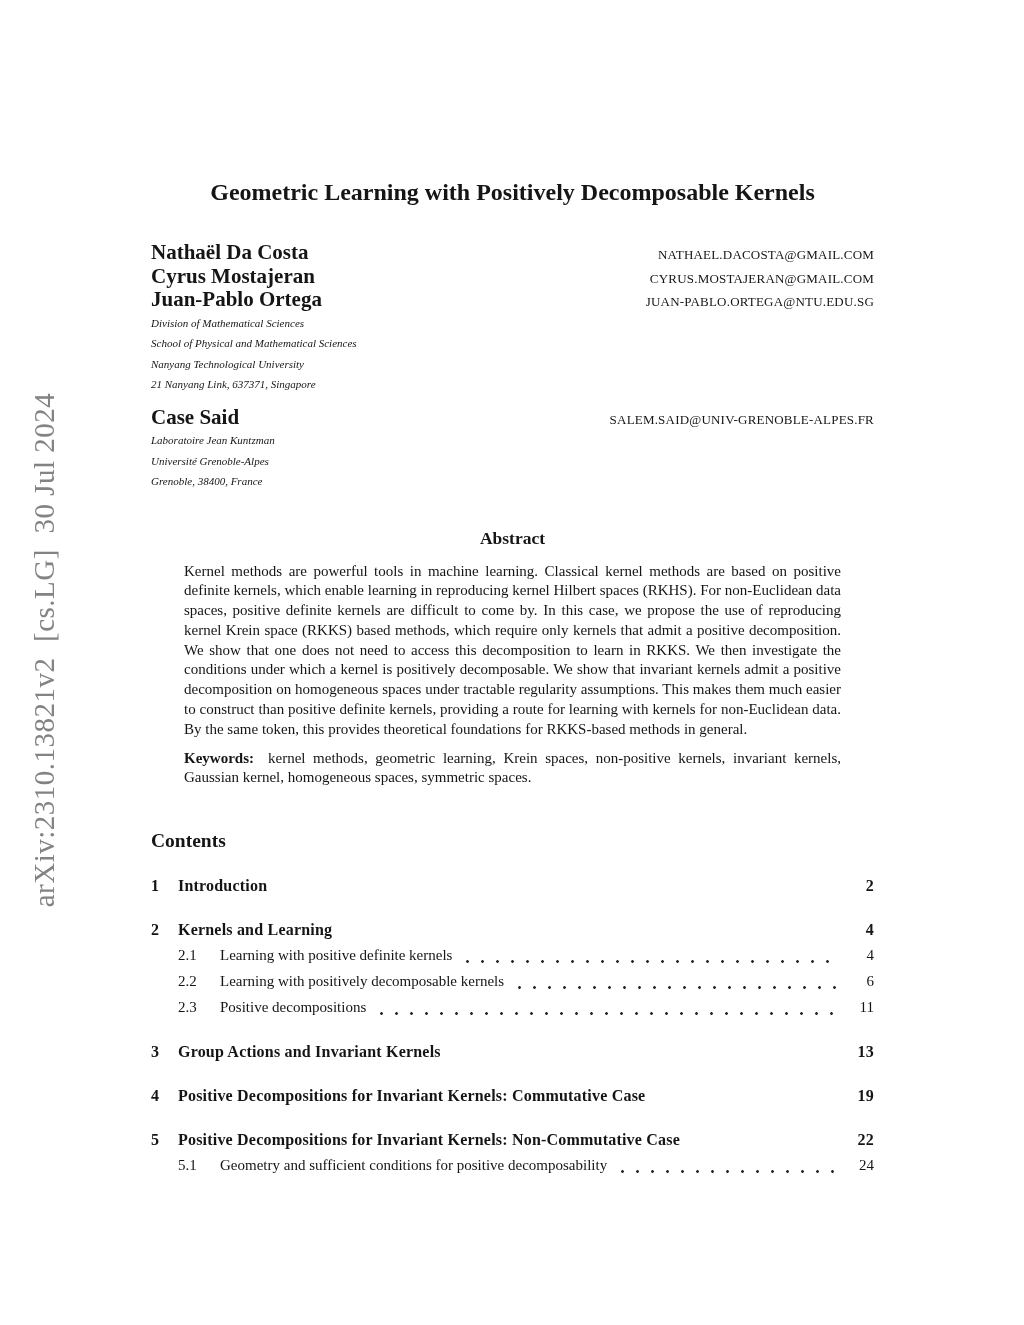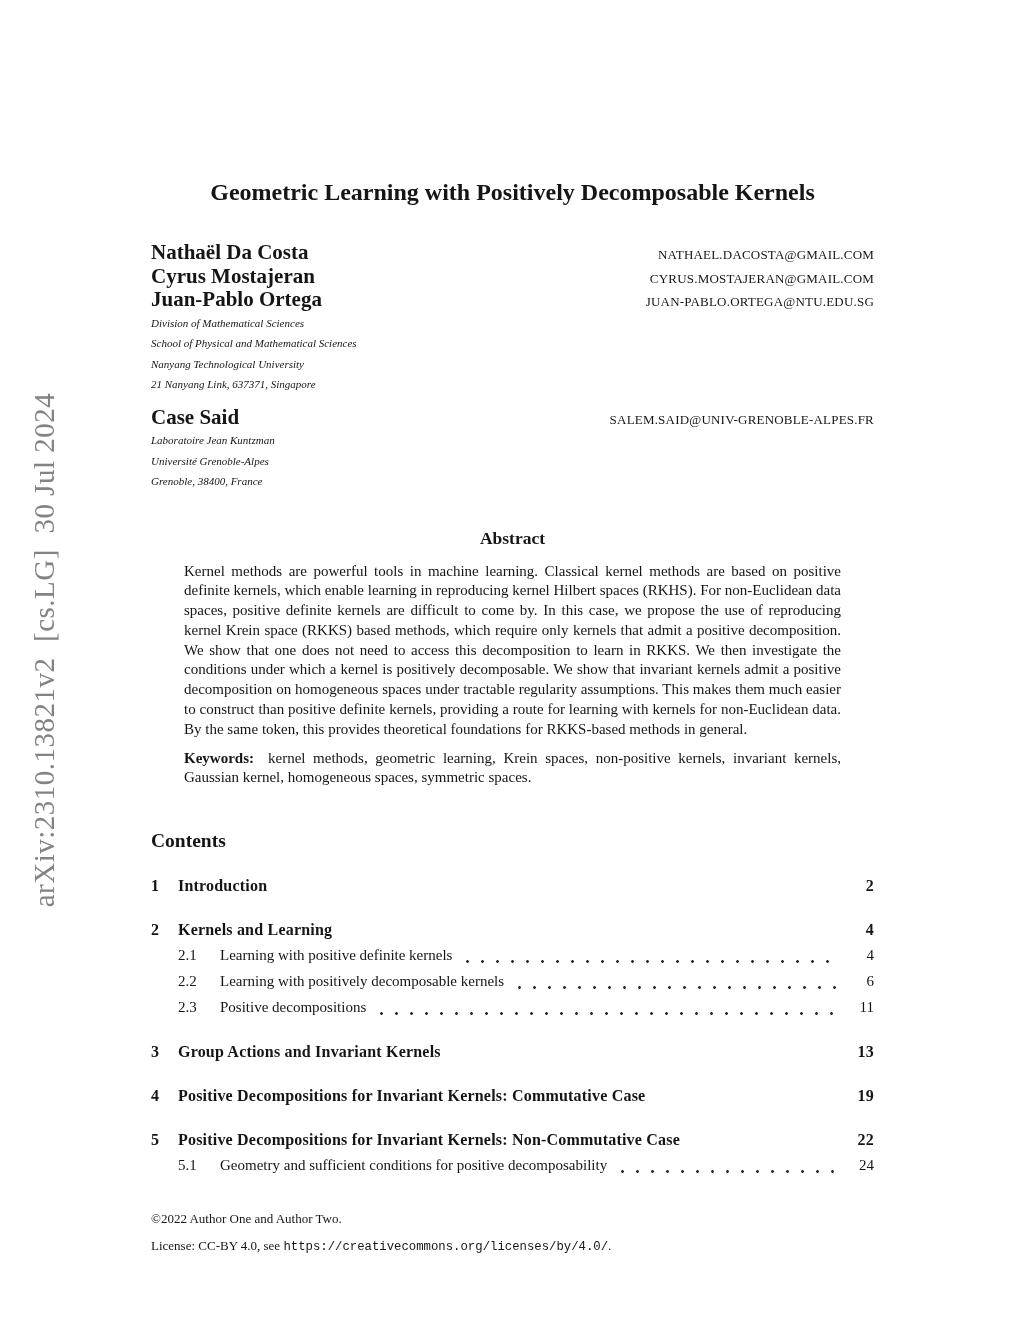--- a/index.html
+++ b/index.html
@@ -266,18 +266,14 @@
       <div class="toc-row toc-sub">
         <span class="toc-num-sub">5.1</span>
         <span>Geometry and sufficient conditions for positive decomposability</span>
         <span class="toc-leader"></span>
         <span class="toc-page">24</span>
       </div>
     </div>
 
   </div>
 
-  <div class="footer">
-    <div class="footer-copyright">©2022 Author One and Author Two.</div>
-    <div class="footer-license"><span>License: CC-BY 4.0, see </span><span class="footer-url">https://creativecommons.org/licenses/by/4.0/</span><span>.</span></div>
-  </div>
 
 </div>
 
 </body></html>

